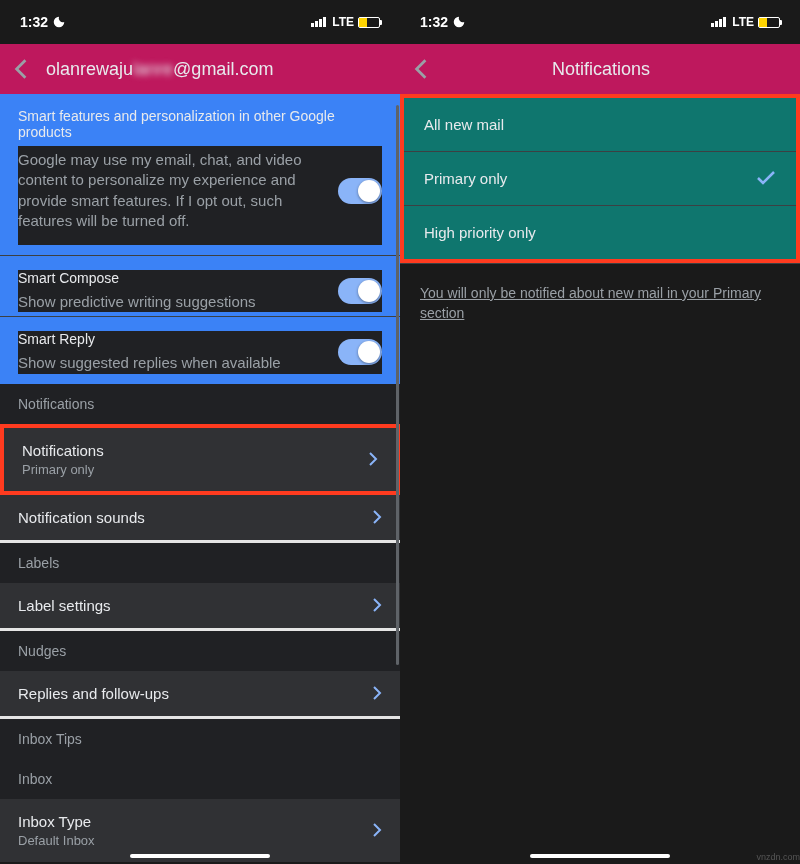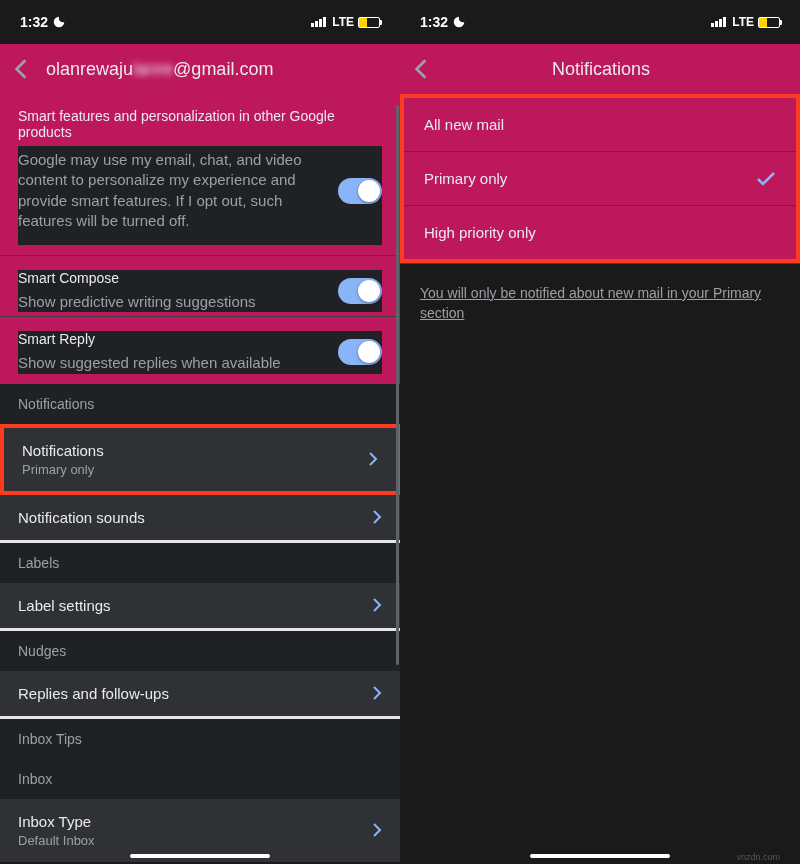--- a/index.html
+++ b/index.html
@@ -16,41 +16,41 @@
     .bar:nth-child(3) { height: 8px; }
     .bar:nth-child(4) { height: 10px; }
     .battery { width: 22px; height: 11px; border: 1px solid #fff; border-radius: 2px; position: relative; display: flex; align-items: center; }
     .battery::after { content: ''; position: absolute; right: -3px; width: 2px; height: 5px; background: #fff; border-radius: 0 1px 1px 0; }
     .battery-fill { width: 40%; height: 100%; background: #ffd400; margin-left: 0; }
     .nav-header { height: 50px; display: flex; align-items: center; padding: 0 14px; background: #be185d; }
     .back-arrow { color: #9aa0a6; margin-right: 18px; }
     .nav-title { color: #e8eaed; font-size: 18px; font-weight: 400; }
     .nav-title-centered { flex: 1; text-align: center; margin-left: -30px; }
     .email-blur { filter: blur(3px); display: inline-block; }
-    .section-info { padding: 14px 18px 10px; background: #be185d; }
+    .section-info { padding: 14px 18px 10px; background: #3b82f6; }
     .section-title { color: #e8eaed; font-size: 14px; margin-bottom: 6px; }
     .section-desc { color: #9aa0a6; font-size: 15px; line-height: 1.35; }
     .toggle-row { display: flex; align-items: center; justify-content: space-between; padding: 4px 18px 14px; background: #202124; }
     .toggle-content { flex: 1; padding-right: 10px; }
     .toggle { width: 44px; height: 26px; background: #8ab4f8; border-radius: 13px; position: relative; flex-shrink: 0; }
     .toggle-knob { position: absolute; right: 2px; top: 2px; width: 22px; height: 22px; background: #fff; border-radius: 50%; box-shadow: 0 1px 3px rgba(0,0,0,0.4); }
     .list-row { display: flex; align-items: center; justify-content: space-between; padding: 14px 18px; background: #303134; border-bottom: 3px solid #e5e5e5; }
     .list-row-title { color: #e8eaed; font-size: 15px; }
     .list-row-sub { color: #9aa0a6; font-size: 13px; margin-top: 3px; }
     .chevron { color: #8ab4f8; flex-shrink: 0; }
     .section-header { padding: 12px 18px; background: #202124; color: #9aa0a6; font-size: 14px; }
     .divider-thin { height: 1px; background: #3c4043; margin: 0; }
     .highlight-box { border: 4px solid #ff3b1f; }
     .home-indicator { position: absolute; bottom: 6px; left: 50%; transform: translateX(-50%); width: 140px; height: 4px; background: #fff; border-radius: 3px; }
-    .option-row { display: flex; align-items: flex-end; justify-content: space-between; padding: 18px 20px; background: #be185d; }
+    .option-row { display: flex; align-items: flex-start; justify-content: space-between; padding: 18px 20px; background: #0f766e; }
     .option-text { color: #e8eaed; font-size: 15px; }
     .check { color: #8ab4f8; }
     .footer-text { padding: 20px 20px; color: #9aa0a6; font-size: 14px; line-height: 1.4; text-decoration: underline; }
     .scroll-indicator { position: absolute; right: 1px; top: 105px; width: 3px; height: 560px; background: #5f6368; border-radius: 2px; }
-    .watermark { position: absolute; bottom: 2px; right: 20px; font-size: 9px; color: #555; }
+    .watermark { position: absolute; bottom: 2px; right: 0; font-size: 9px; color: #555; }
   </style>
 </head>
 <body>
 
 <div class="phone">
   <div class="status-bar">
     <div class="status-left">
       <span>1:32</span>
       <svg class="moon-icon" viewBox="0 0 24 24" fill="#fff">
           <path d="M12 3a9 9 0 1 0 9 9 7 7 0 0 1-9-9z"></path>

